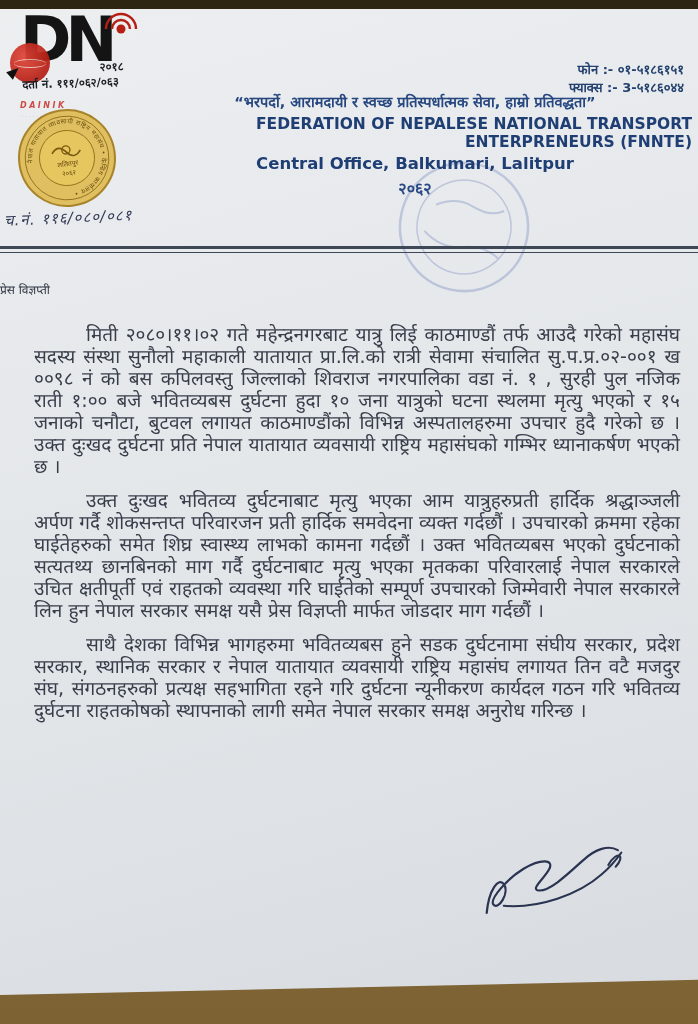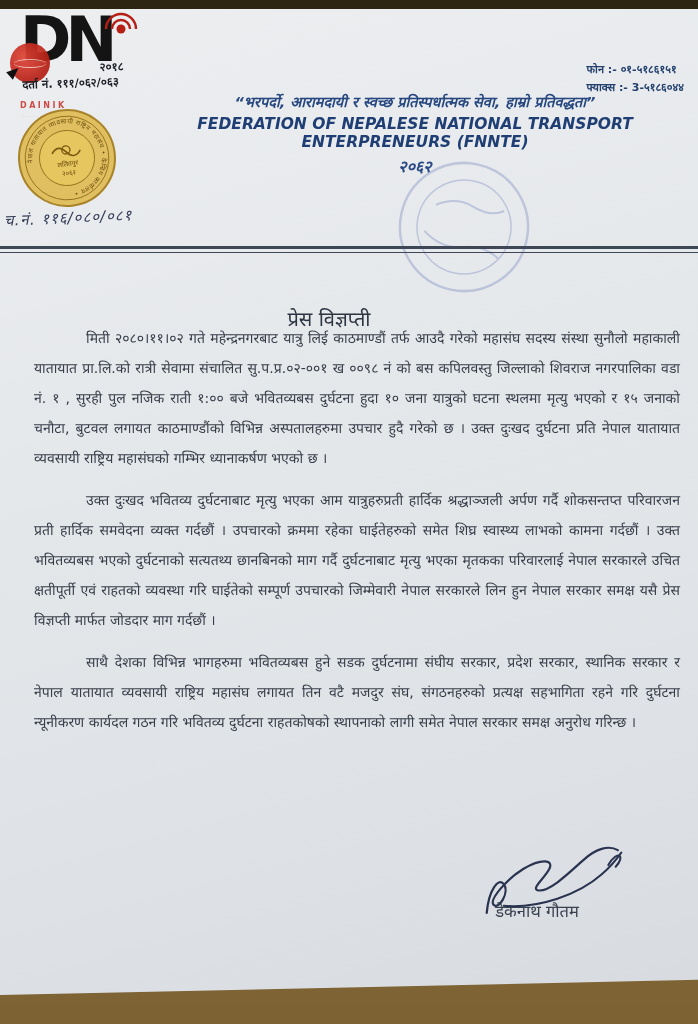--- a/index.html
+++ b/index.html
@@ -26,62 +26,62 @@
            border-left:none; border-right:none; }
   .cursor-arrow { position:absolute; left:-4px; top:58px; width:0; height:0;
            border-left:12px solid #101010; border-top:5px solid transparent;
            border-bottom:5px solid transparent; transform:rotate(-42deg); }
   .waves { position:absolute; left:88px; top:2px; }
   .reg-block { position:absolute; left:22px; top:52px; font-size:11.5px;
            font-weight:bold; color:#1c1f26; transform:rotate(-2deg);
            line-height:15px; }
   .reg-year { padding-left:78px; }
   .dainik-brand { position:absolute; left:20px; top:92px; font-size:8px;
-           letter-spacing:2.5px; color:rgba(196,34,26,.8); font-weight:bold; }
+           letter-spacing:2.5px; color:rgba(196,34,26,.8); font-weight:bold;font-style:italic; }
   .dainik-sub { position:absolute; left:22px; top:103px; font-size:5px;
            letter-spacing:2px; color:rgba(196,34,26,.45); }
 
   
-  .contact-block { position:absolute; right:14px; top:52px; text-align:left;
-           font-size:11px; font-weight:bold; color:#23406e; line-height:18px; }
+  .contact-block { position:absolute; right:14px; top:52px; text-align:right;
+           font-size:13px; font-weight:bold; color:#23406e; line-height:18px; }
 
   
   .seal { position:absolute; left:16px; top:98px; transform:rotate(-8deg); }
 
   
   .faint-stamp { position:absolute; left:396px; top:150px; opacity:.28;
            transform:rotate(12deg); pointer-events:none; }
 
   
   .header-center { position:absolute; left:138px; right:6px; top:82px;
-           text-align:center; color:#21407a;font-style:italic; }
+           text-align:center; color:#21407a; }
   .tagline { font-size:14.5px; font-weight:bold; color:#26477f; }
   .org-title { font-size:33px; font-weight:900; color:#1f3d78; line-height:40px;
            margin-top:2px; letter-spacing:-.5px; }
   .office-np { font-size:17px; font-weight:bold; color:#24437c; margin-top:3px; }
-  .org-en { font-size:15.5px; font-weight:900; color:#1f3e74; margin-top:4px; }
+  .org-en { font-size:15.5px; font-weight:900; color:#1f3e74; margin-top:4px;text-align:right; }
   .office-en { font-size:16.5px; font-weight:900; color:#1f3e74; margin-top:3px; }
   .est-year { font-size:16px; font-weight:bold; color:#2a4a84; margin-top:4px; }
 
   .handwriting { color:#333b57; font-style:italic; letter-spacing:1px; }
   .refno { position:absolute; left:4px; top:198px; font-size:15px;
            transform:rotate(-2.5deg); }
   .rule { position:absolute; left:0; right:0; top:237px; height:7px;
            border-top:3px solid #3e4756; border-bottom:1.5px solid #3e4756; }
 
   .date-line { position:absolute; right:52px; top:249px; font-size:16px; }
   .date-label { font-weight:bold; font-style:normal; color:#2e3650; }
   .date-value { border-bottom:1.5px dotted #59607a; padding:0 6px 1px 4px;
            transform:rotate(-1deg); display:inline-block; }
 
-  .press-title { position:absolute; left:0; right:40px; top:296px;
-           text-align:center; font-size:20px; color:#2e3542; }
+  .press-title { position:absolute; left:0; right:40px; top:272px;
+           text-align:left; font-size:12px; color:#2e3542; }
 
   .body-text { position:absolute; left:34px; right:18px; top:314px;
-           font-size:14px; line-height:30px; color:#373d49; text-align:justify; }
+           font-size:19px; line-height:22px; color:#373d49; text-align:justify; }
   .body-text p { text-indent:52px; margin-bottom:12px; }
 
   .sign-block { position:absolute; right:46px; top:842px; width:230px;
            text-align:center; color:#3a4150; }
   .sign-svg { transform:rotate(-10deg); margin-bottom:-14px; margin-left:30px; }
   .sign-name { font-size:16.5px; }
   .sign-role { font-size:16.5px; margin-top:8px; }
 </style>
 </head>
 <body>
@@ -131,20 +131,21 @@
   <svg class="faint-stamp" width="136" height="136" viewBox="0 0 136 136">
     <circle cx="68" cy="68" r="64" fill="none" stroke="#5368b0" stroke-width="2.5"></circle>
     <circle cx="68" cy="68" r="47" fill="none" stroke="#5368b0" stroke-width="1.5"></circle>
     <path d="M30 80 q20 14 40 8 q22 -7 38 4" fill="none" stroke="#5368b0" stroke-width="2"></path>
     <path d="M36 52 q18 -12 36 -6 q20 7 32 -2" fill="none" stroke="#5368b0" stroke-width="2"></path>
   </svg>
 
   <div class="header-center">
     <div class="tagline">“भरपर्दो, आरामदायी र स्वच्छ प्रतिस्पर्धात्मक सेवा, हाम्रो प्रतिवद्धता”</div>
     <div class="org-en">FEDERATION OF NEPALESE NATIONAL TRANSPORT ENTERPRENEURS (FNNTE)</div>
+    <div class="office-en">Central Office, Balkumari, Lalitpur</div>
     <div class="est-year">२०६२</div>
   </div>
 
   <div class="refno handwriting">च.नं. ११६/०८०/०८१</div>
 
   <div class="rule"></div>
 
 
   <div class="press-title">प्रेस विज्ञप्ती</div>
 
@@ -153,16 +154,15 @@
     <p>उक्त दुःखद भवितव्य दुर्घटनाबाट मृत्यु भएका आम यात्रुहरुप्रती हार्दिक श्रद्धाञ्जली अर्पण गर्दै शोकसन्तप्त परिवारजन प्रती हार्दिक समवेदना व्यक्त गर्दछौं । उपचारको क्रममा रहेका घाईतेहरुको समेत शिघ्र स्वास्थ्य लाभको कामना गर्दछौं । उक्त भवितव्यबस भएको दुर्घटनाको सत्यतथ्य छानबिनको माग गर्दै दुर्घटनाबाट मृत्यु भएका मृतकका परिवारलाई नेपाल सरकारले उचित क्षतीपूर्ती एवं राहतको व्यवस्था गरि घाईतेको सम्पूर्ण उपचारको जिम्मेवारी नेपाल सरकारले लिन हुन नेपाल सरकार समक्ष यसै प्रेस विज्ञप्ती मार्फत जोडदार माग गर्दछौं ।</p>
     <p>साथै देशका विभिन्न भागहरुमा भवितव्यबस हुने सडक दुर्घटनामा संघीय सरकार, प्रदेश सरकार, स्थानिक सरकार र नेपाल यातायात व्यवसायी राष्ट्रिय महासंघ लगायत तिन वटै मजदुर संघ, संगठनहरुको प्रत्यक्ष सहभागिता रहने गरि दुर्घटना न्यूनीकरण कार्यदल गठन गरि भवितव्य दुर्घटना राहतकोषको स्थापनाको लागी समेत नेपाल सरकार समक्ष अनुरोध गरिन्छ ।</p>
   </div>
 
   <div class="sign-block">
     <svg class="sign-svg" width="160" height="58" viewBox="0 0 160 58">
       <path d="M10 50 C 16 28, 28 16, 32 25 C 36 34, 22 50, 18 43 C 15 37, 36 20, 54 13 C 73 6, 86 9, 79 18 C 72 27, 57 34, 65 37 C 76 40, 98 25, 114 15 C 128 6, 142 4, 150 11" fill="none" stroke="#2a3350" stroke-width="2.2" stroke-linecap="round"></path>
       <path d="M28 46 C 62 55, 104 48, 130 32 C 140 26, 148 19, 153 14" fill="none" stroke="#2a3350" stroke-width="2" stroke-linecap="round"></path>
       <path d="M138 24 C 150 10, 157 18, 145 27" fill="none" stroke="#2a3350" stroke-width="2" stroke-linecap="round"></path>
     </svg>
-    <div class="sign-name">डेकनाथ गौतम</div>
   </div>
 
 </div>
 
 </body></html>

